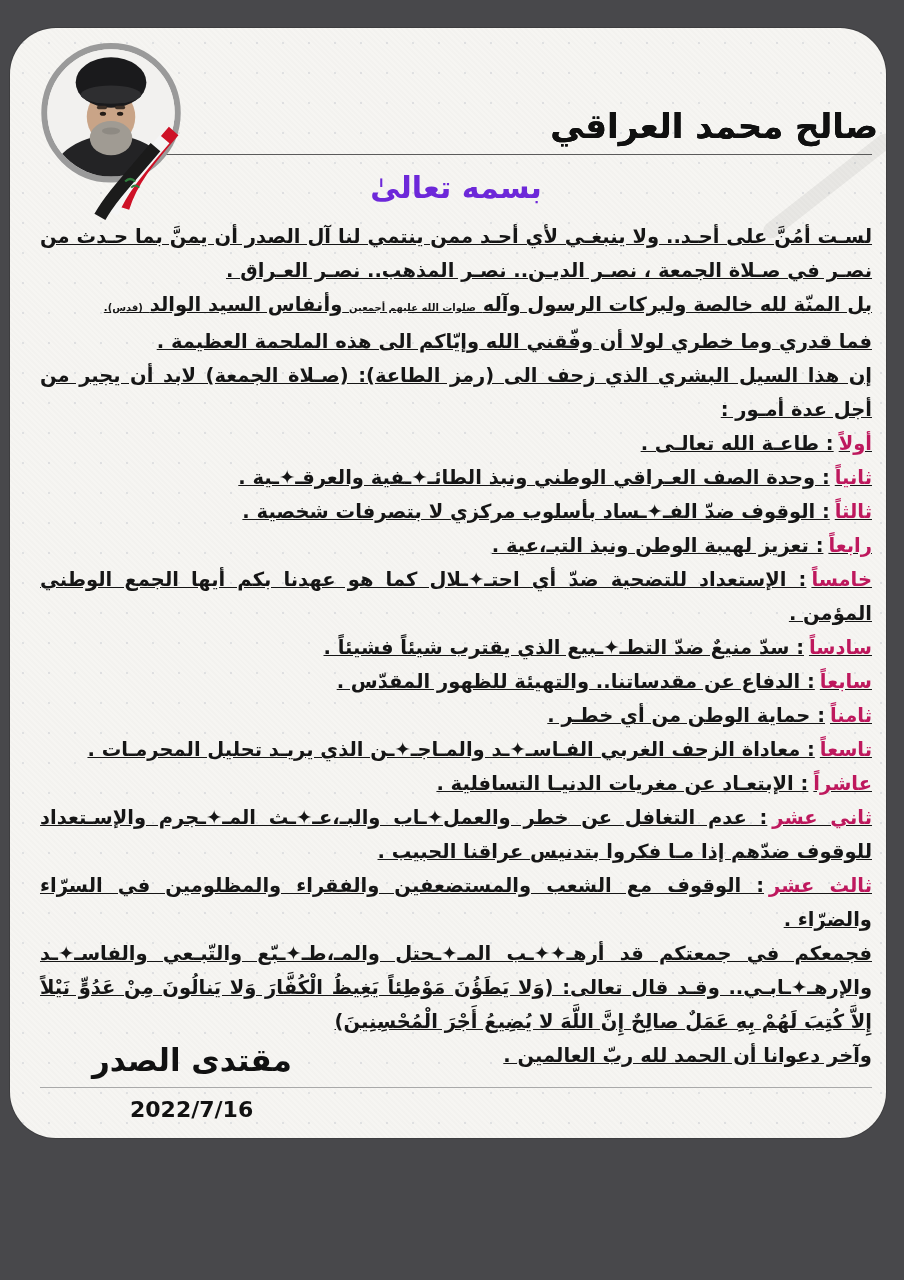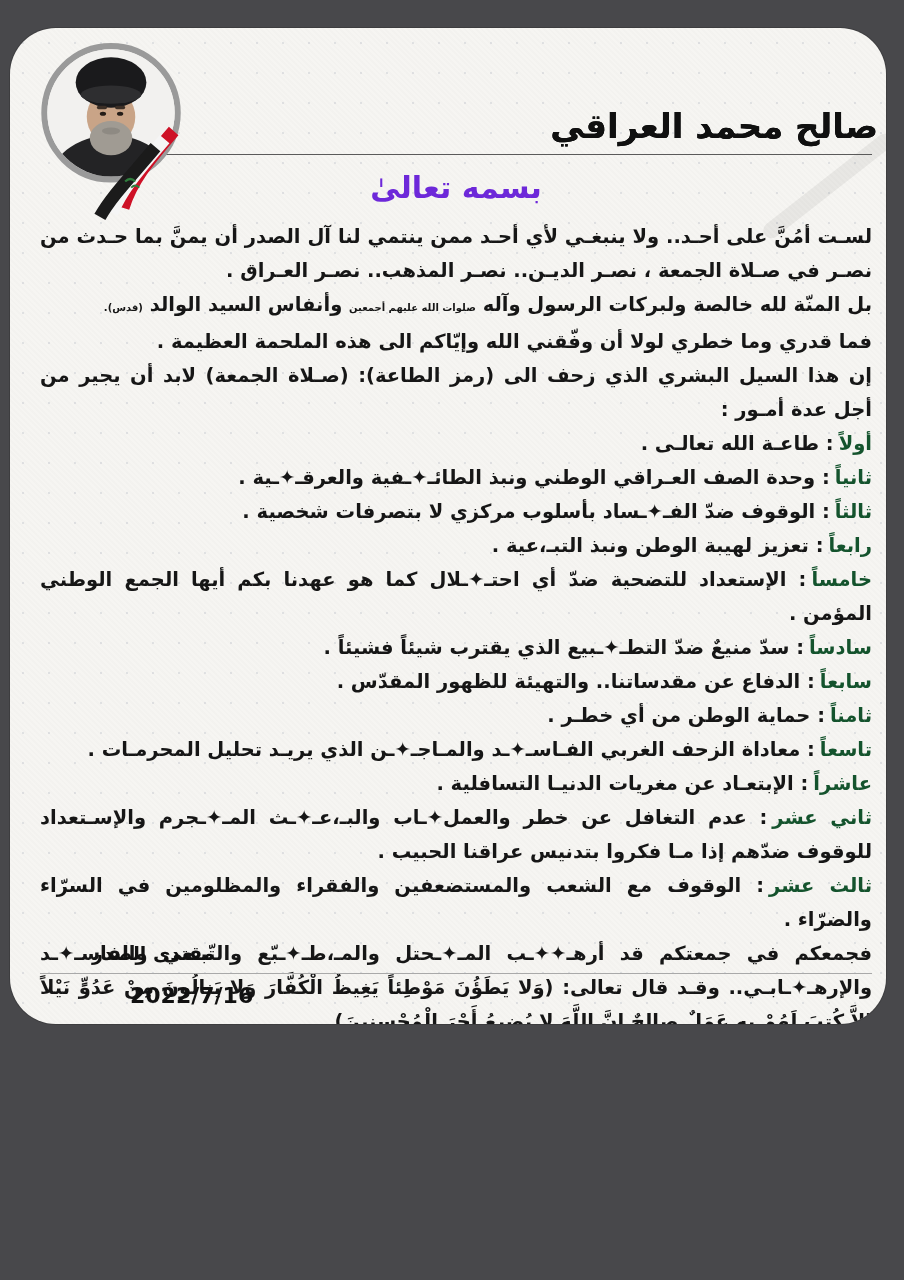--- a/index.html
+++ b/index.html
@@ -2,21 +2,21 @@
 <html lang="ar"><head>
 <meta charset="utf-8">
 <style>
   html,body{
     margin:0;padding:0;width:904px;height:1280px;overflow:hidden;
     background:#48484b;
     font-family:"DejaVu Sans", sans-serif;
   }
   .stage{position:relative;width:904px;height:1280px;}
   .card{
-    position:absolute;left:10px;top:28px;width:876px;height:996px;
+    position:absolute;left:10px;top:28px;width:876px;height:1110px;
     background:#f6f5f2;border-radius:46px;overflow:hidden;
     box-shadow:0 0 0 1px rgba(0,0,0,.15);
   }
   
   .card::before{
     content:"";position:absolute;inset:0;pointer-events:none;
     background-image:
       radial-gradient(rgba(110,120,145,.16) 1.2px, transparent 1.4px),
       repeating-linear-gradient(45deg, rgba(0,0,0,.012) 0 2px, transparent 2px 4px);
     background-size:26px 30px, auto;
@@ -37,29 +37,29 @@
     border-top:1px solid #5a5a5a;
   }
   .content{
     position:absolute;top:140px;left:30px;right:14px;
     direction:rtl;color:#161616;text-align:justify;
   }
   .content h1{
     margin:0 0 12px 0;text-align:center;font-size:30px;line-height:40px;color:#6d28d9;
   }
   .content p{
-    margin:0;font-size:19.5px;font-weight:bold;line-height:34px;
+    margin:0;font-size:19.5px;font-weight:bold;line-height:34px;text-decoration:underline;
   }
   .content p .sm{font-size:10px;font-weight:bold;}
-  .ord{color:#14532d;}
+  .ord{color:#be185d;}
   .ord{margin-left:5px;}
   .footer{
     position:absolute;left:30px;right:14px;bottom:16px;direction:rtl;color:#111;
   }
-  .signature{text-align:left;padding-left:52px;font-size:19px;font-weight:bold;}
+  .signature{text-align:left;padding-left:52px;font-size:31px;font-weight:bold;}
   .footer-divider{border:none;border-top:1px solid #a9a9a9;margin:9px 0 9px 0;}
   .date{direction:ltr;text-align:left;padding-left:90px;font-size:22px;font-weight:bold;}
 </style>
 </head>
 <body>
 
 <div class="stage">
   <div class="card">
 
     <div class="watermark"></div>

